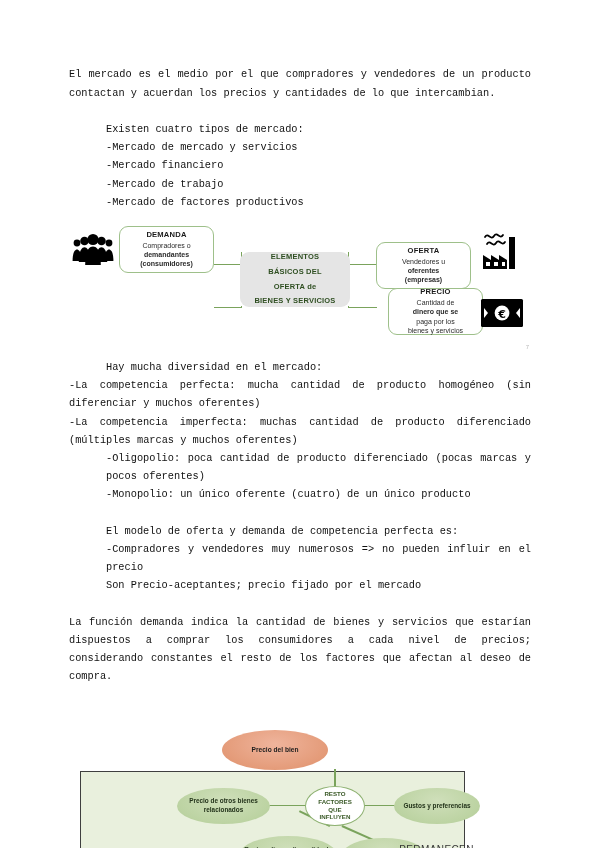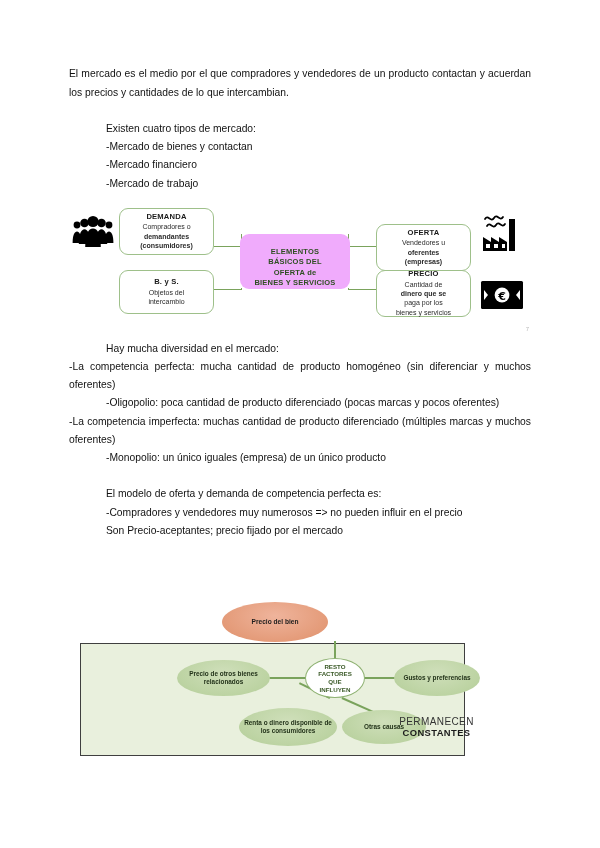--- a/index.html
+++ b/index.html
@@ -28,20 +28,21 @@
     width: 462px;
   }
 
   
   p.para {
     margin: 0;
     font-size: 10.3px;
     line-height: 18.2px;
     text-align: justify;
     color: #111;
+    font-family: Liberation Mono, monospace;
   }
   p.para.nolast { text-align-last: left; padding-left: 37px; }
   .spacer-line { height: 18.2px; }
 
   
   .diagram1 {
     position: relative;
     width: 462px;
     height: 128px;
     margin: 0;
@@ -68,32 +69,32 @@
     color: #1a1a1a;
   }
   .d1box .sub {
     font-size: 7px;
     color: #2b2b2b;
   }
 
   #box-demanda { left: 50px; top: 4px;  width: 95px; height: 47px; }
   #box-bys     { left: 50px; top: 66px; width: 95px; height: 44px; }
   #box-oferta  { left: 307px; top: 4px;  width: 95px; height: 47px; margin-top: 16px; }
-  #box-precio  { left: 307px; top: 66px; width: 95px; height: 47px; }
+  #box-precio  { left: 319px; top: 66px; width: 95px; height: 47px; }
 
   #box-center {
     position: absolute;
     left: 171px; top: 30px;
     width: 110px; height: 55px;
-    background: #f0abfc;
+    background: #e5e5e5;
     border-radius: 9px;
     display: flex;
     flex-direction: column;
     align-items: center;
-    justify-content: flex-end;
+    justify-content: space-between;
     text-align: center;
     box-sizing: border-box;
   }
   #box-center .cline {
     font-weight: bold;
     font-size: 7.5px;
     line-height: 10.5px;
     color: #2f4f22;
     letter-spacing: 0.2px;
     white-space: nowrap;
@@ -199,23 +200,24 @@
 
     <div class="spacer-line"></div>
     <div class="spacer-line"></div>
     <div style="height:29px"></div>
 
     <p class="para">El mercado es el medio por el que compradores y vendedores de un producto contactan y acuerdan los precios y cantidades de lo que intercambian.</p>
 
     <div class="spacer-line"></div>
 
     <p class="para nolast">Existen cuatro tipos de mercado:</p>
-    <p class="para nolast">-Mercado de bienes y contactan</p>
+    <p class="para nolast">-Mercado de mercado y servicios</p>
     <p class="para nolast">-Mercado financiero</p>
     <p class="para nolast">-Mercado de trabajo</p>
+    <p class="para nolast">-Mercado de factores productivos</p>
 
     <div style="height:11px"></div>
 
     <div class="diagram1">
 
       <div class="conn h" style="left:145px; top:42px; width:28px;"></div>
       <div class="conn v" style="left:172px; top:30px; height:13px;"></div>
 
       <div class="conn h" style="left:279px; top:42px; width:29px;"></div>
       <div class="conn v" style="left:279px; top:30px; height:13px;"></div>
@@ -241,25 +243,20 @@
         </svg>
       </div>
 
       <div class="d1box" id="box-demanda">
         <div class="ttl">DEMANDA</div>
         <div class="sub">Compradores o</div>
         <div class="sub" style="font-weight:bold">demandantes</div>
         <div class="sub" style="font-weight:bold">(consumidores)</div>
       </div>
 
-      <div class="d1box" id="box-bys">
-        <div class="ttl">B. y S.</div>
-        <div class="sub">Objetos del</div>
-        <div class="sub">intercambio</div>
-      </div>
 
       <div id="box-center">
         <div class="cline">ELEMENTOS</div>
         <div class="cline">BÁSICOS DEL</div>
         <div class="cline">OFERTA de</div>
         <div class="cline">BIENES Y SERVICIOS</div>
       </div>
 
       <div class="d1box" id="box-oferta">
         <div class="ttl">OFERTA</div>
@@ -298,32 +295,33 @@
         </svg>
       </div>
 
       <div class="tiny-mark">7</div>
     </div>
 
     <div style="height:8px"></div>
 
     <p class="para nolast">Hay mucha diversidad en el mercado:</p>
     <p class="para">-La competencia perfecta: mucha cantidad de producto homogéneo (sin diferenciar y muchos oferentes)</p>
+    <p class="para">-La competencia imperfecta: muchas cantidad de producto diferenciado (múltiples marcas y muchos oferentes)</p>
     <p class="para nolast">-Oligopolio: poca cantidad de producto diferenciado (pocas marcas y pocos oferentes)</p>
-    <p class="para">-La competencia imperfecta: muchas cantidad de producto diferenciado (múltiples marcas y muchos oferentes)</p>
-    <p class="para nolast">-Monopolio: un único iguales (empresa) de un único producto</p>
+    <p class="para nolast">-Monopolio: un único oferente (cuatro) de un único producto</p>
 
     <div class="spacer-line"></div>
 
     <p class="para nolast">El modelo de oferta y demanda de competencia perfecta es:</p>
     <p class="para nolast">-Compradores y vendedores muy numerosos =&gt; no pueden influir en el precio</p>
     <p class="para nolast"> Son Precio-aceptantes; precio fijado por el mercado</p>
 
     <div class="spacer-line"></div>
 
+    <p class="para">La función demanda indica la cantidad de bienes y servicios que estarían dispuestos a comprar los consumidores a cada nivel de precios; considerando constantes el resto de los factores que afectan al deseo de compra.</p>
 
     <div style="height:40px"></div>
 
     <div class="diagram2">
 
       <div class="d2-frame"></div>
 
       <div class="d2conn" style="left:260px; top:43px; width:1.6px; height:19px;"></div>
 
       <div class="d2conn" style="left:193px; top:79px; width:40px; height:1.6px;"></div>

